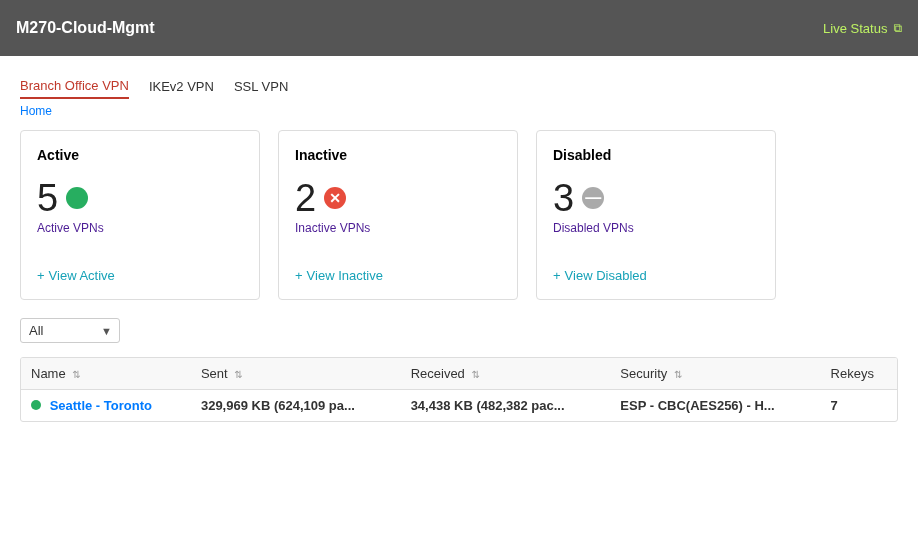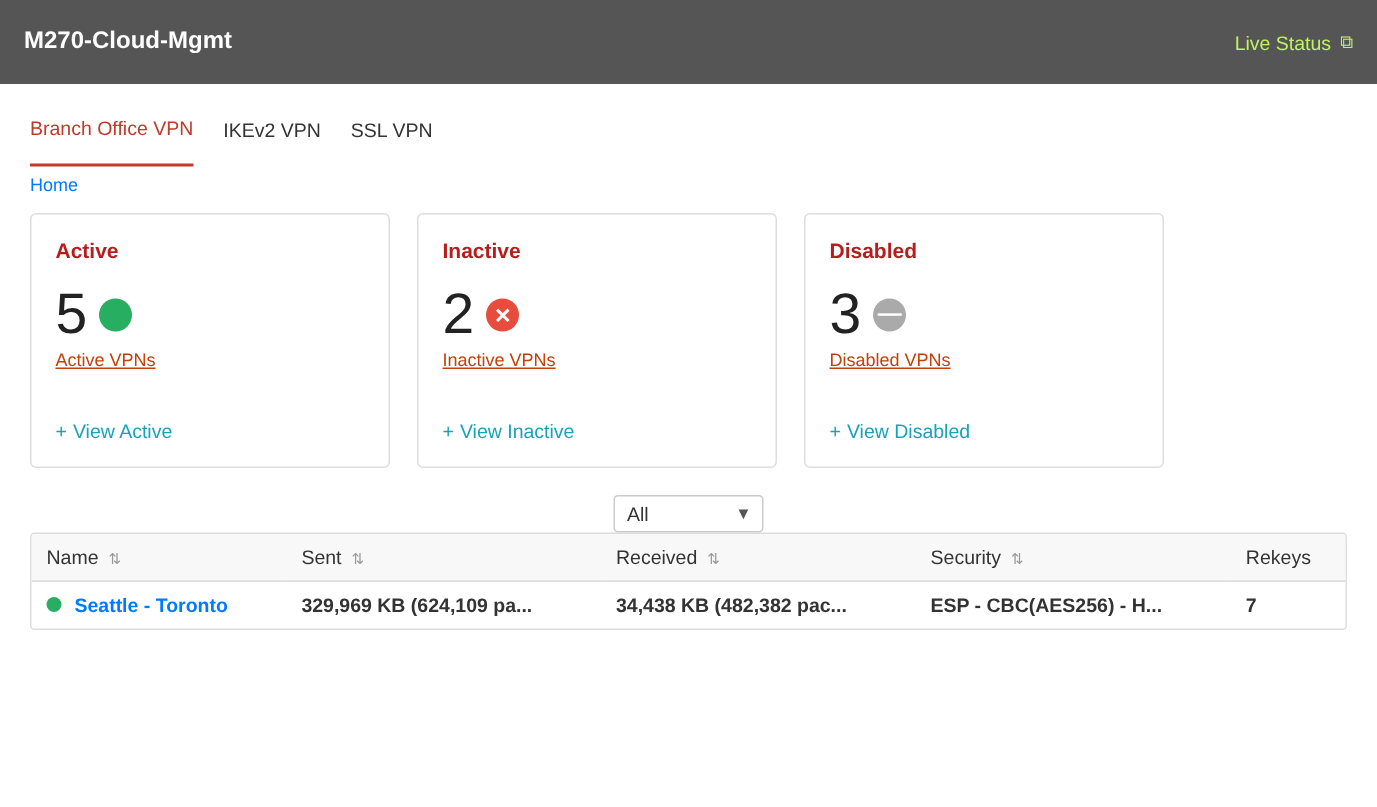--- a/index.html
+++ b/index.html
@@ -20,61 +20,61 @@
     .external-icon { font-size: 12px; }
 
     
     .content { background: #fff; padding: 14px 20px 0 20px; height: calc(538px - 40px); overflow: hidden; }
 
     
     .vpn-label { font-size: 14px; color: #555; margin-bottom: 6px; padding-bottom: 8px; border-bottom: 1px solid #ddd; }
 
     
     .tabs { display: flex; align-items: center; gap: 20px; margin-top: 8px; margin-bottom: 4px; }
-    .tab { font-size: 13px; color: #333; cursor: pointer; padding-bottom: 16px; text-decoration: none; }
+    .tab { font-size: 13px; color: #333; cursor: pointer; padding-bottom: 4px; text-decoration: none; }
     .tab.active { color: #c0392b; border-bottom: 2px solid #c0392b; font-weight: normal; }
     .breadcrumb-row { margin-top: 2px; margin-bottom: 12px; }
     .breadcrumb-link { font-size: 12px; color: #007bff; cursor: pointer; text-decoration: none; }
 
     
     .cards-row { display: flex; gap: 18px; margin-bottom: 18px; }
     .card {
       border: 1px solid #ddd;
       border-radius: 4px;
       padding: 16px;
       width: 240px;
       min-height: 170px;
       background: #fff;
       display: flex;
       flex-direction: column;
       justify-content: space-between;
     }
-    .card-title { font-size: 14px; font-weight: bold; color: #b91c1c; margin-bottom: 8px; }
+    .card-title { font-size: 14px; font-weight: bold; color: #000000; margin-bottom: 8px; }
     .card-count-row { display: flex; align-items: center; gap: 8px; margin: 8px 0 4px 0; }
     .card-count { font-size: 38px; font-weight: 300; color: #222; line-height: 1; }
     .status-icon-green {
       width: 22px; height: 22px; border-radius: 50%; background: #27ae60;
       display: inline-block; flex-shrink: 0;
     }
     .status-icon-red {
       width: 22px; height: 22px; border-radius: 50%; background: #e74c3c;
       display: inline-flex; align-items: center; justify-content: center;
       color: #fff; font-size: 14px; font-weight: bold; flex-shrink: 0;
     }
     .status-icon-gray {
       width: 22px; height: 22px; border-radius: 50%; background: #aaa;
       display: inline-flex; align-items: center; justify-content: center;
       color: #fff; font-size: 16px; font-weight: bold; flex-shrink: 0;
     }
-    .card-sub { font-size: 12px; color: #c2410c; margin-bottom: 12px; text-decoration: underline; }
+    .card-sub { font-size: 12px; color: #4c1d95; margin-bottom: 12px; }
     .card-link { font-size: 13px; color: #17a2b8; cursor: pointer; text-decoration: none; display: flex; align-items: center; gap: 4px; margin-top: auto; }
     .plus-icon { font-size: 13px; color: #17a2b8; }
 
     
-    .table-controls { display: flex; justify-content: center; margin-bottom: 0; }
+    .table-controls { display: flex; justify-content: flex-start; margin-bottom: 14px; }
     .dropdown-select {
       border: 1px solid #ccc; border-radius: 3px; padding: 4px 24px 4px 8px;
       font-size: 13px; color: #333; background: #fff; cursor: pointer;
       appearance: none; -webkit-appearance: none; position: relative;
       min-width: 100px;
     }
     .dropdown-wrapper { position: relative; display: inline-block; }
     .dropdown-arrow {
       position: absolute; right: 8px; top: 50%; transform: translateY(-50%);
       pointer-events: none; font-size: 11px; color: #555;

